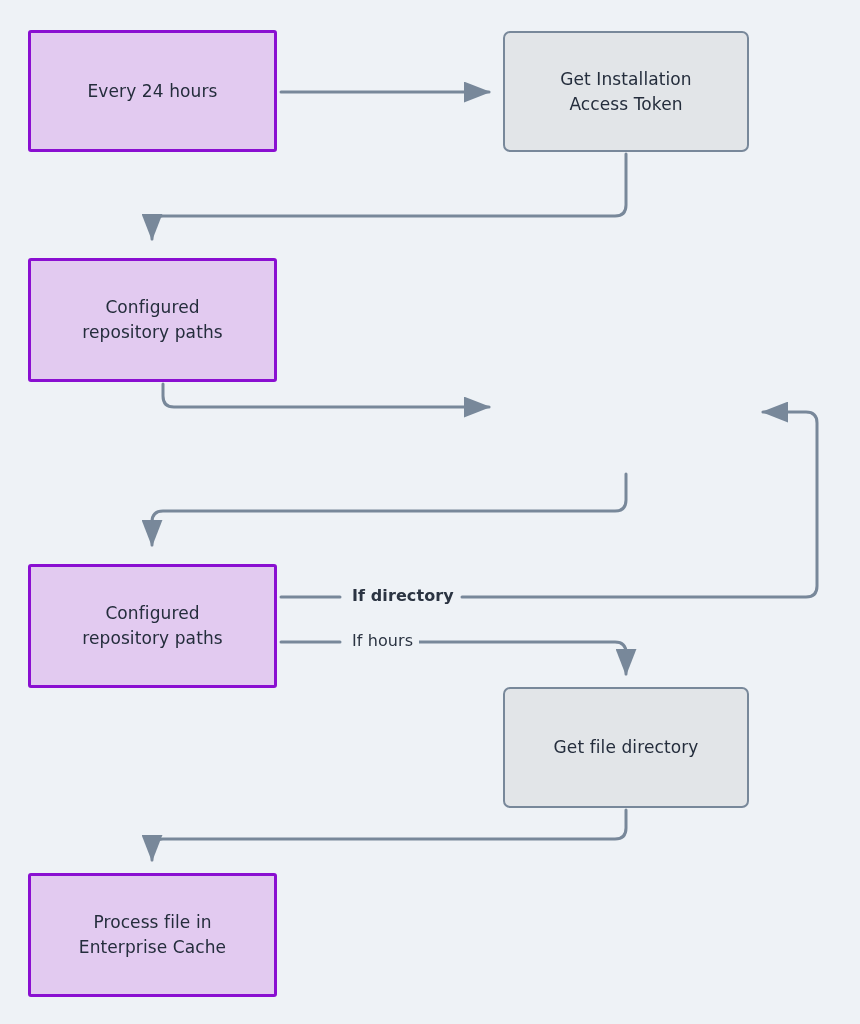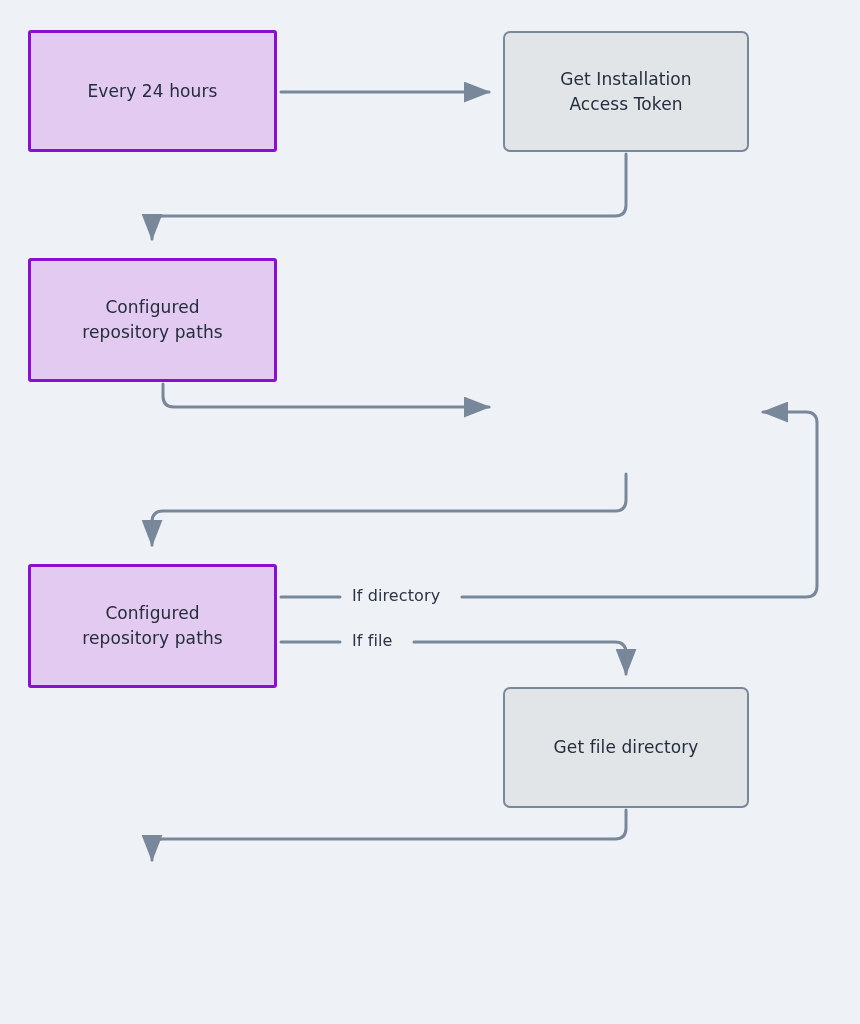--- a/index.html
+++ b/index.html
@@ -66,21 +66,21 @@
   }
   
   #node-every-24-hours      { left: 28px;  top: 30px;  width: 249px; height: 122px; }
   #node-get-token           { left: 503px; top: 31px;  width: 246px; height: 121px; }
   #node-config-paths-1      { left: 28px;  top: 258px; width: 249px; height: 124px; }
   #node-list-files          { left: 503px; top: 351px; width: 246px; height: 121px; }
   #node-config-paths-2      { left: 28px;  top: 564px; width: 249px; height: 124px; }
   #node-get-file-contents   { left: 503px; top: 687px; width: 246px; height: 121px; }
   #node-process-file        { left: 28px;  top: 873px; width: 249px; height: 124px; }
   
-  #label-if-directory { left: 346px; top: 586px; }
+  #label-if-directory { left: 346px; top: 586px; font-weight: bold; }
   #label-if-file      { left: 346px; top: 631px; }
 </style>
 </head>
 <body>
 
 <div id="diagram-root">
 
   <svg id="edge-layer" viewBox="0 0 860 1024" width="860" height="1024" aria-hidden="true">
     <defs>
       <marker id="arrowhead" markerWidth="9" markerHeight="7" refX="8.4" refY="3.5" orient="auto" markerUnits="strokeWidth">
@@ -124,18 +124,22 @@
 
   <div class="node purple" id="node-config-paths-2">
     <span class="node-label">Configured
 repository paths</span>
   </div>
 
   <div class="node gray" id="node-get-file-contents">
     <span class="node-label">Get file directory</span>
   </div>
 
+  <div class="node purple" id="node-process-file">
+    <span class="node-label">Process file in
+Enterprise Cache</span>
+  </div>
 
   <span class="edge-label" id="label-if-directory">If directory</span>
 
-  <span class="edge-label" id="label-if-file">If file</span>
+  <span class="edge-label" id="label-if-file">If hours</span>
 
 </div>
 
 </body></html>

